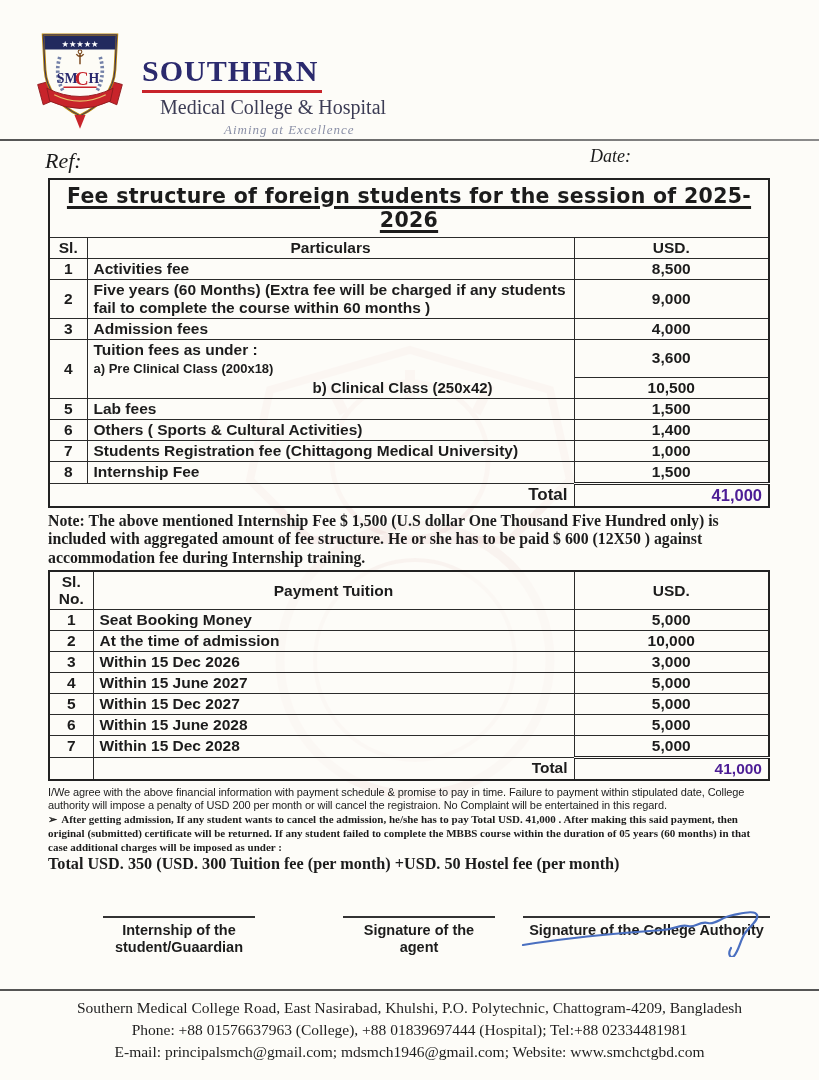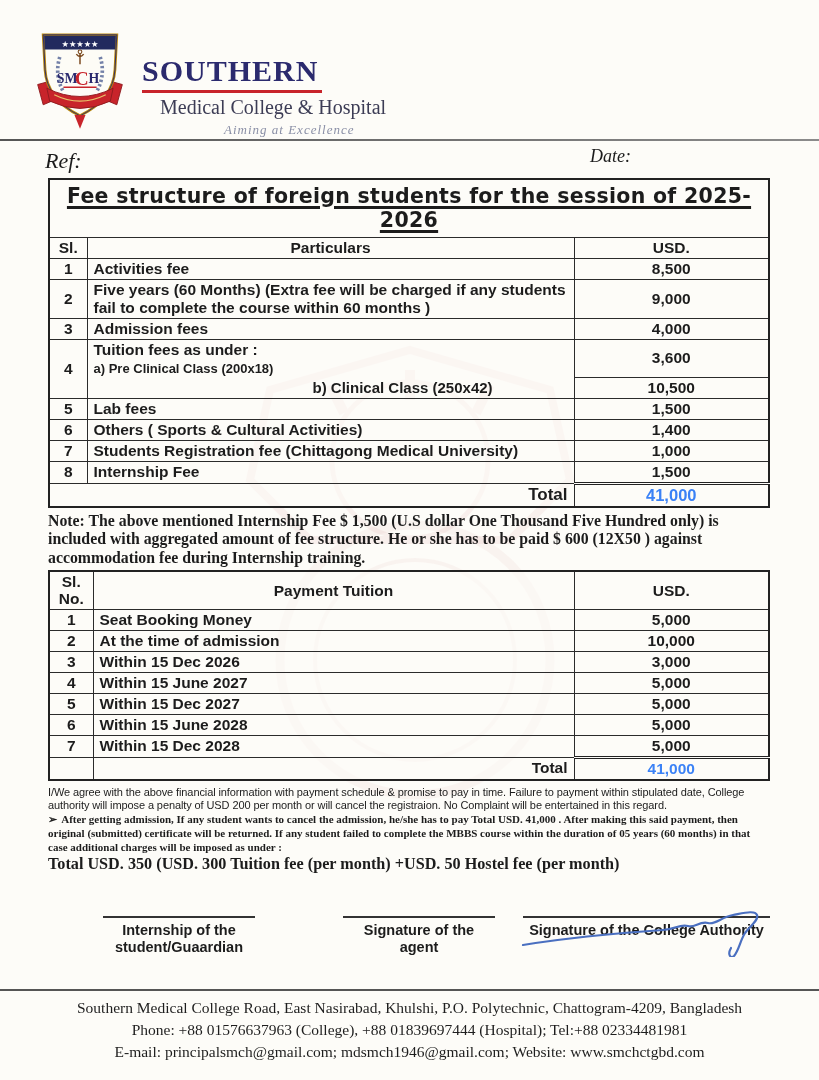--- a/index.html
+++ b/index.html
@@ -34,21 +34,21 @@
     font-size:20.5px; letter-spacing:.3px; padding:4px 0 5px; }
   .tbl-title span { text-decoration:underline; text-decoration-thickness:2.5px; text-underline-offset:3px; }
   .col-head { text-align:center; font-weight:bold; font-size:15.5px; padding:1px 4px; }
   .sl-cell { width:38px; text-align:center; }
   .usd-cell { width:195px; text-align:center; }
   .part-cell { text-align:left; }
   .tuition-head { border-bottom:none; }
   .tuition-sub { border-top:none; border-bottom:none; font-size:13px; }
   .tuition-sub-b { border-top:none; padding-left:225px; font-size:15px; }
   .total-label-cell { text-align:right; font-size:17px; padding-right:6px; }
-  .total-usd-cell { text-align:center; color:#3b82f6; font-size:16.5px; border-top:3px double #222; }
+  .total-usd-cell { text-align:right; color:#4c1d95; font-size:16.5px; border-top:3px double #222; }
   .pay-table .sl-cell { width:44px; }
   .pay-head-sl { line-height:1.05; padding:2px 0; }
   .pay-table td { font-size:15.5px; }
   
   .note { margin-top:4px; font-weight:bold; font-size:15.8px; line-height:1.18; text-align:left; }
   .note + .pay-table { margin-top:3px; }
   .para1 { margin-top:5px; font-family:"Liberation Sans",sans-serif; font-size:11px;
     line-height:1.17; letter-spacing:-.1px; }
   .bullet-para { font-weight:bold; font-size:11px; line-height:1.28; }
   .bullet-arrow { display:inline-block; margin-right:4px; }

